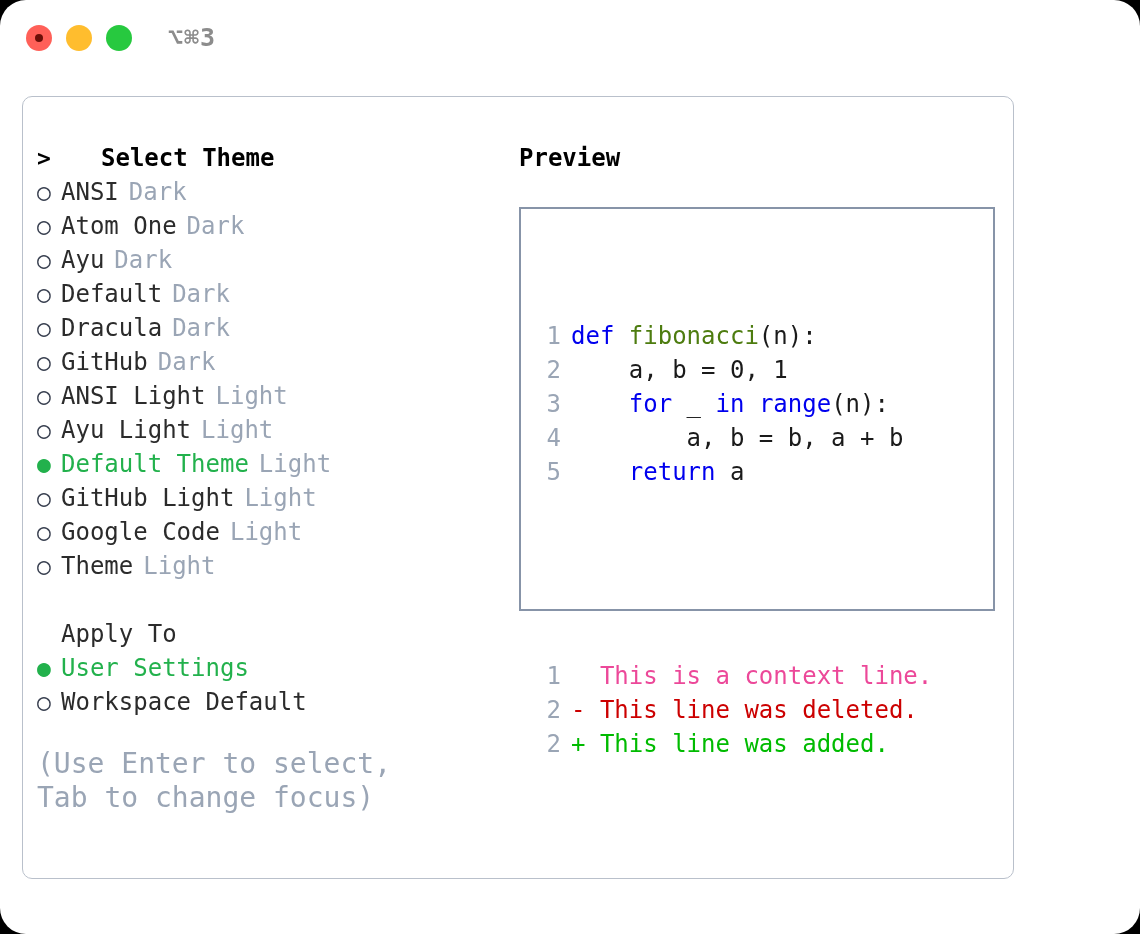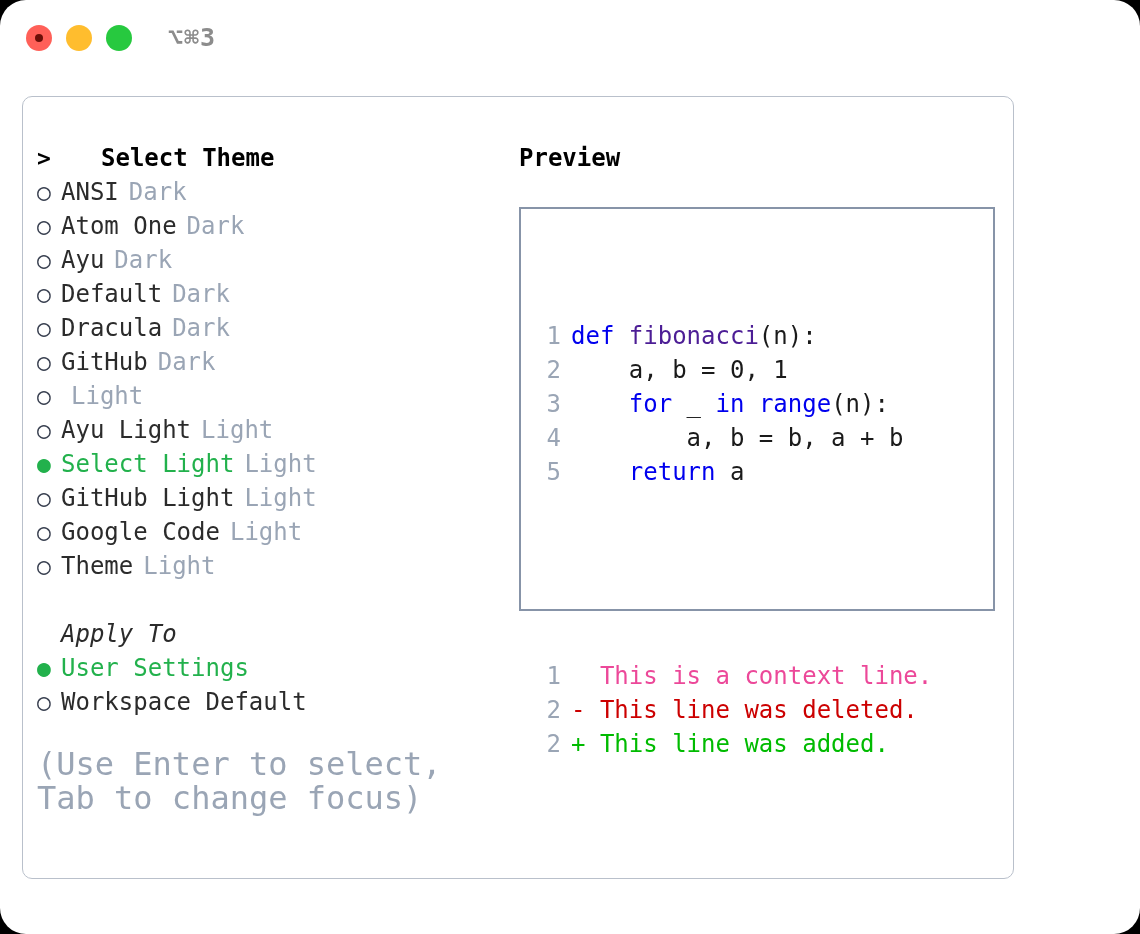--- a/index.html
+++ b/index.html
@@ -124,27 +124,26 @@
   .spacer-row { height: 34px; }
 
   .section-head {
     display: flex;
     align-items: baseline;
     height: 34px;
     font-size: 24px;
     line-height: 34px;
     white-space: pre;
     color: #000000;
-    font-style: italic;
   }
   .section-head .marker { color: transparent; }
 
   .hint {
     margin-top: 28px;
-    font-size: 32px;
+    font-size: 28px;
     line-height: 34px;
     color: #9aa5b5;
     width: 418px;
     white-space: pre-wrap;
   }
 
   
   .right-col {
     position: absolute;
     left: 496px;
@@ -178,21 +177,21 @@
   .code-line { display: flex; white-space: pre; }
   .lineno {
     color: #9aa5b5;
     width: 22px;
     text-align: right;
     flex: 0 0 22px;
   }
   .codetext { padding-left: 10px; }
 
   .kw   { color: #0000ee; }
-  .fn   { color: #4c1d95; margin-top: 20px; }
+  .fn   { color: #4d7c0f; margin-top: 20px; }
   .plain{ color: #1a1a1a; }
   .ctx  { color: #ec4899; }
   .del  { color: #cc0000; }
   .add  { color: #00bb00; }
 
   .gap-line { height: 34px; }
 </style>
 </head>
 <body>
 
@@ -216,23 +215,23 @@
         <span class="label">Select Theme</span>
       </div>
 
       <div id="theme-items">
           <div class="row"><span class="marker">○</span><span class="label">ANSI</span><span class="tag">Dark</span></div>
           <div class="row"><span class="marker">○</span><span class="label">Atom One</span><span class="tag">Dark</span></div>
           <div class="row"><span class="marker">○</span><span class="label">Ayu</span><span class="tag">Dark</span></div>
           <div class="row"><span class="marker">○</span><span class="label">Default</span><span class="tag">Dark</span></div>
           <div class="row"><span class="marker">○</span><span class="label">Dracula</span><span class="tag">Dark</span></div>
           <div class="row"><span class="marker">○</span><span class="label">GitHub</span><span class="tag">Dark</span></div>
-          <div class="row"><span class="marker">○</span><span class="tag">Light</span></div>
+          <div class="row"><span class="marker">○</span><span class="label">ANSI Light</span><span class="tag">Light</span></div>
           <div class="row"><span class="marker">○</span><span class="label">Ayu Light</span><span class="tag">Light</span></div>
-          <div class="row"><span class="marker sel">●</span><span class="label green">Select Light</span><span class="tag">Light</span></div>
+          <div class="row"><span class="marker sel">●</span><span class="label green">Default Theme</span><span class="tag">Light</span></div>
           <div class="row"><span class="marker">○</span><span class="label">GitHub Light</span><span class="tag">Light</span></div>
           <div class="row"><span class="marker">○</span><span class="label">Google Code</span><span class="tag">Light</span></div>
           <div class="row"><span class="marker">○</span><span class="label">Theme</span><span class="tag">Light</span></div>
         </div>
 
       <div class="spacer-row"></div>
 
       <div class="section-head">
         <span class="marker">○</span>
         <span class="label">Apply To</span>

